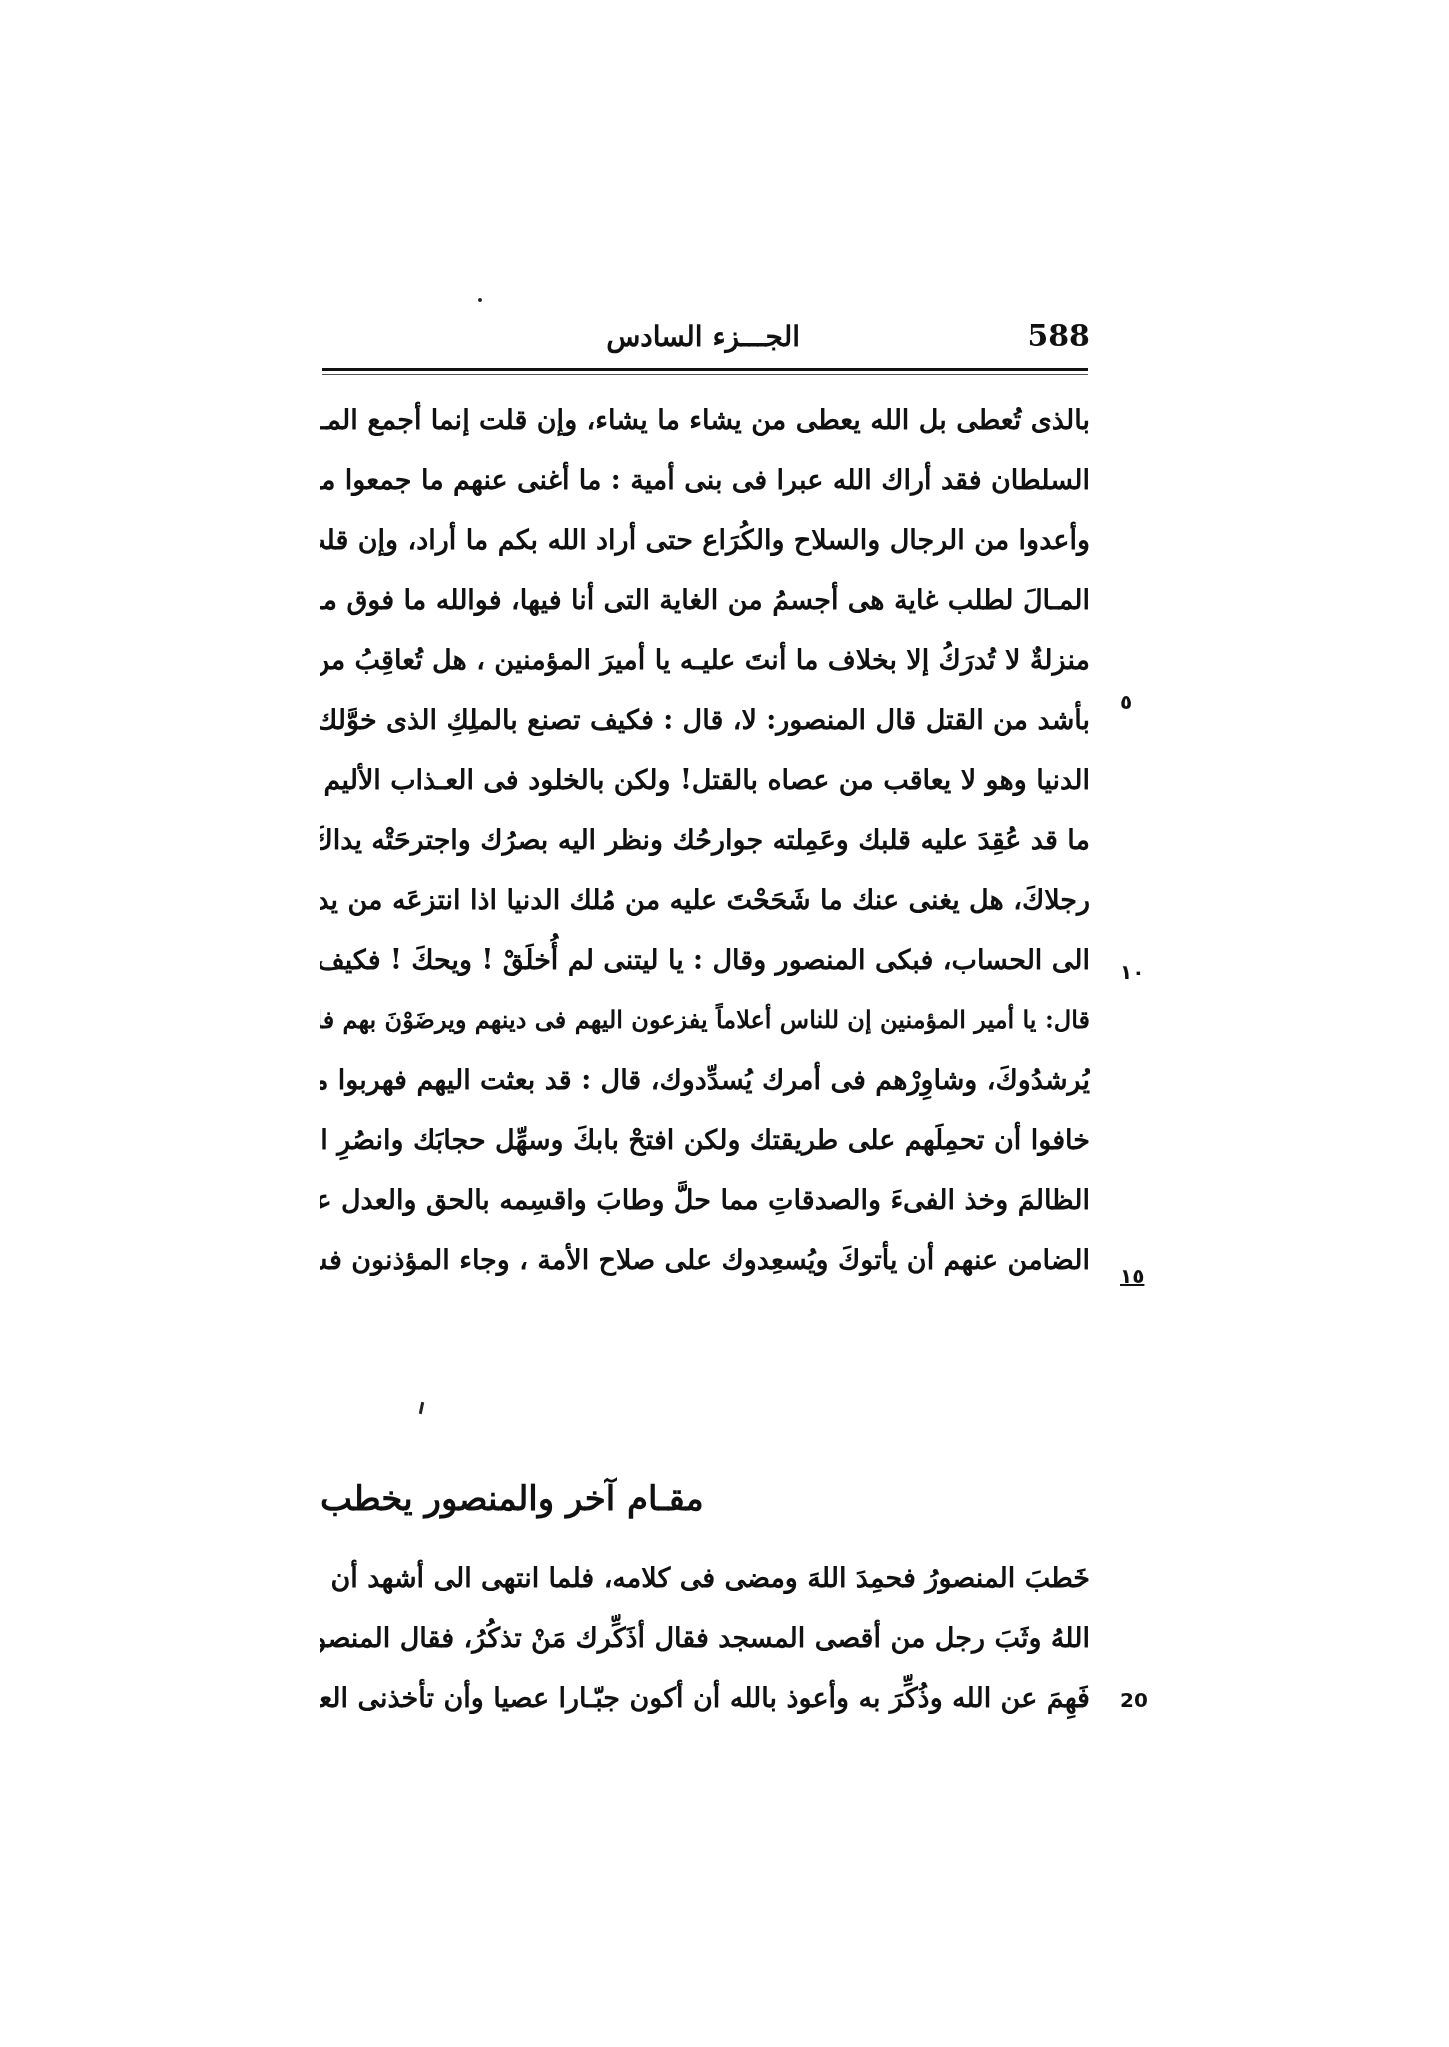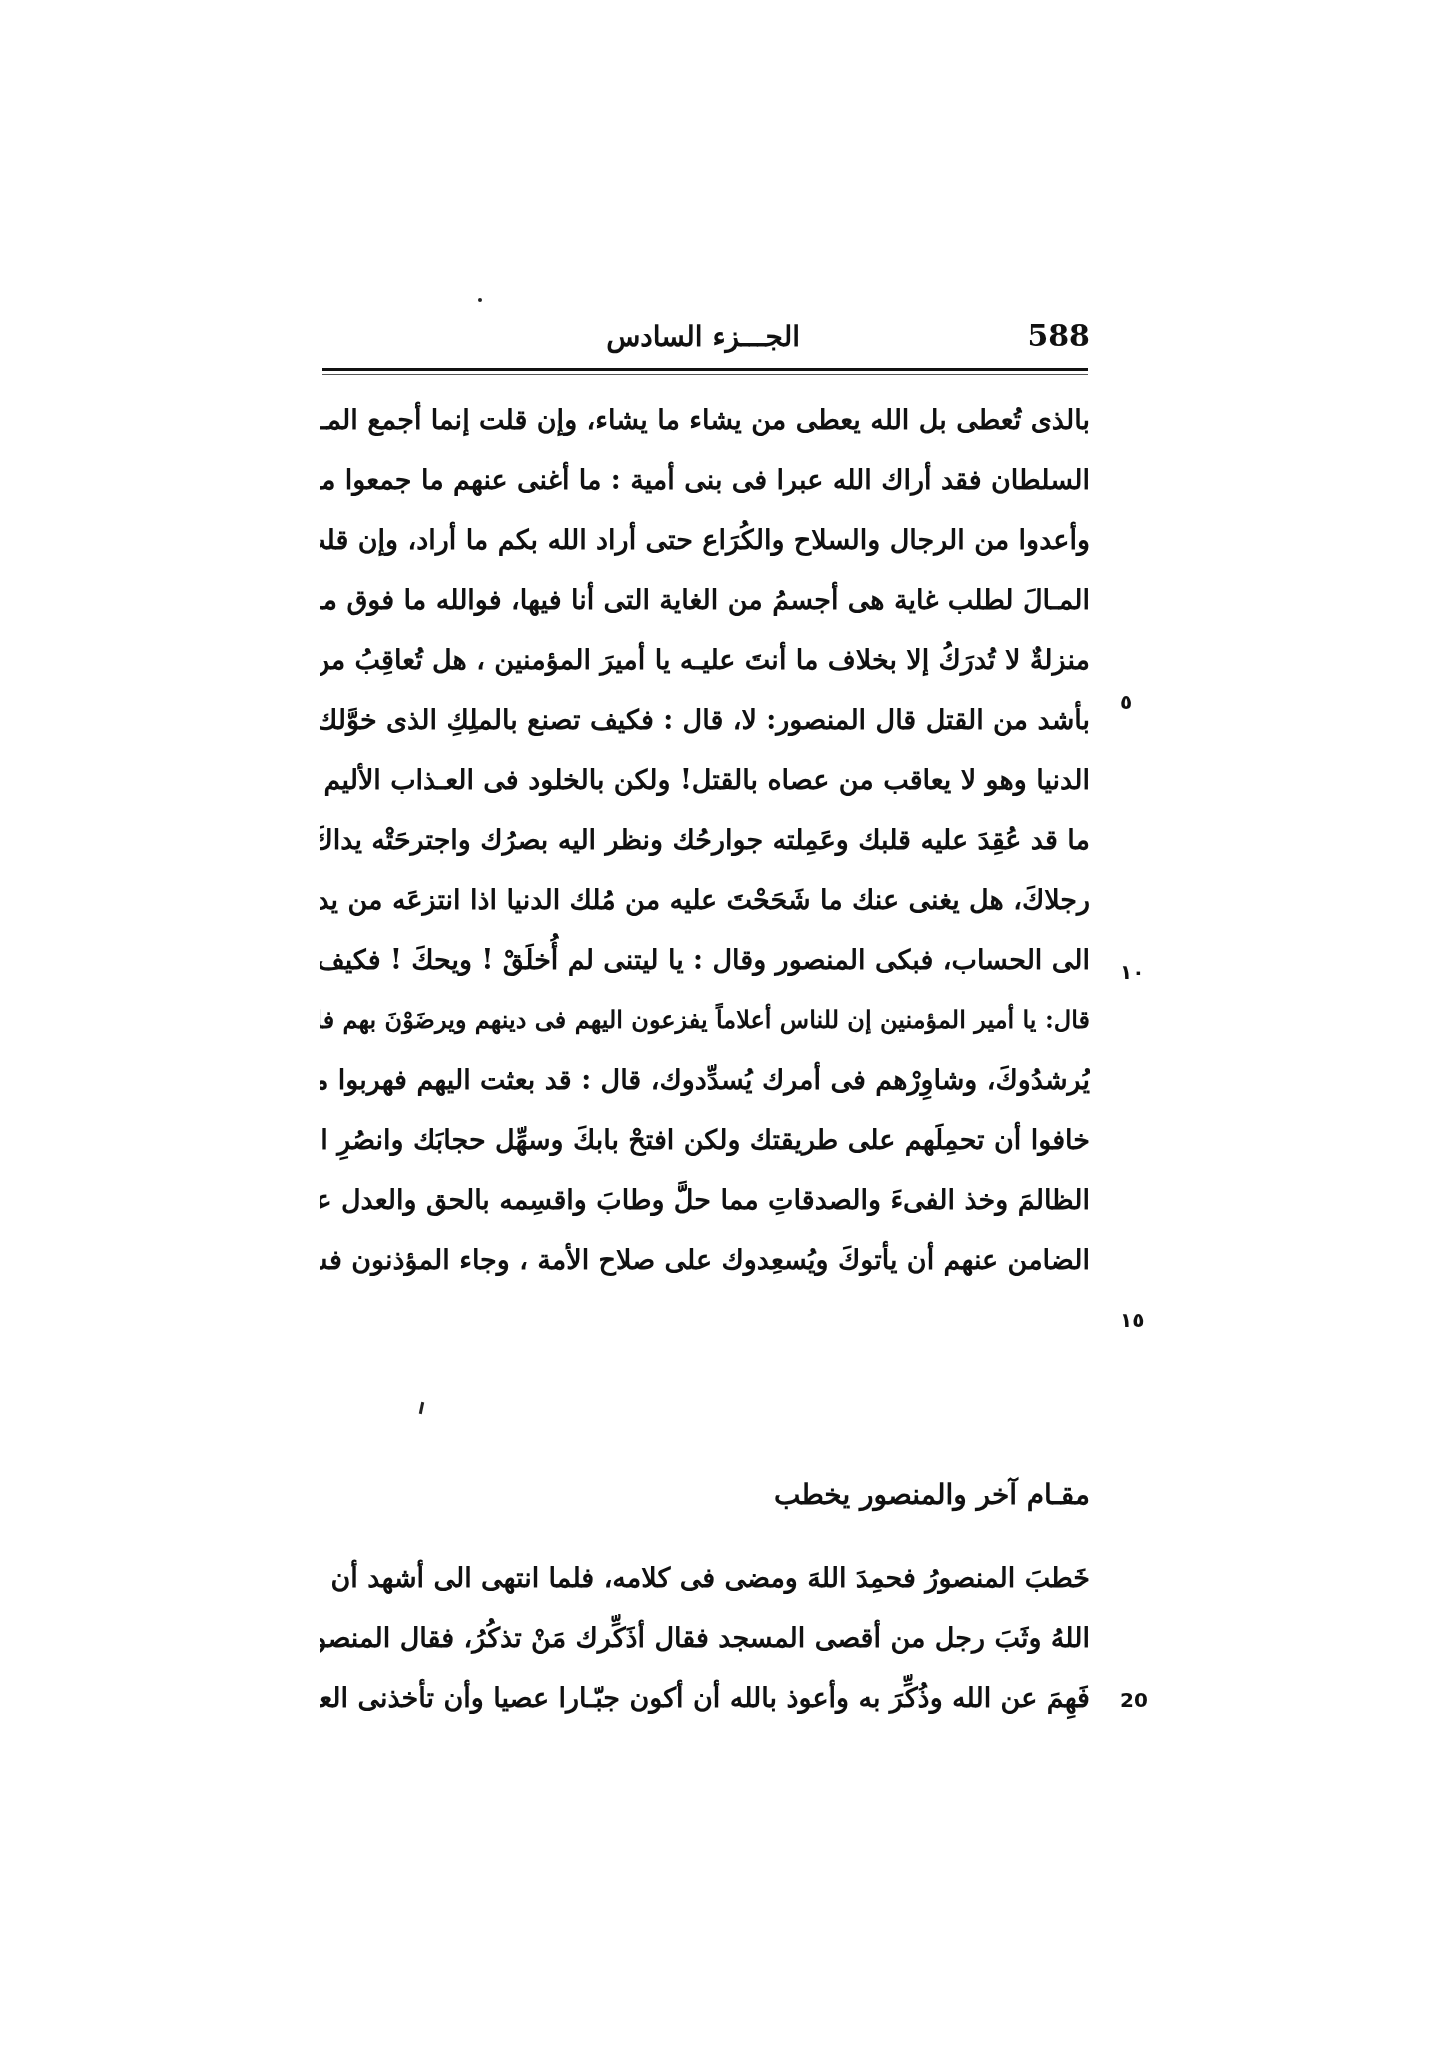--- a/index.html
+++ b/index.html
@@ -11,22 +11,22 @@
   .head-title { position: absolute; right: 290px; top: 2px; font-size: 28px; font-weight: bold; margin-left: 24px; }
   .head-rule { position: absolute; top: 368px; left: 322px; width: 766px; height: 0;
                border-top: 3px solid #111; }
   .head-rule2 { position: absolute; top: 374px; left: 322px; width: 766px; height: 0;
                border-top: 1px solid #555; }
   .body-text { position: absolute; left: 320px; width: 770px; direction: rtl; text-align: justify; }
   .line { height: 60px; line-height: 60px; font-size: 27px; font-weight: bold; white-space: nowrap;
           text-align: justify; text-align-last: justify; overflow: hidden; position: relative; }
   .line.last { text-align-last: right; }
   .line-num { position: absolute; left: 1120px; font-size: 20px; font-weight: bold; font-family: "DejaVu Sans", sans-serif; }
-  .section-heading { position: absolute; left: 320px; width: 770px; top: 1478px; text-align: right;
-                     direction: rtl; font-size: 28px; font-weight: bold; }
+  .section-heading { position: absolute; left: 320px; width: 770px; top: 1478px; text-align: left;
+                     direction: rtl; font-size: 34px; font-weight: bold; }
   .stray-mark { position: absolute; width: 3px; height: 12px; background: #222; }
   .dot-mark { position: absolute; width: 4px; height: 4px; background: #222; border-radius: 50%; }
 </style>
 </head>
 <body>
 
 <div class="page">
 
   <div class="running-head">
     <span class="folio">588</span>
@@ -60,16 +60,16 @@
   <div class="section-heading">مقـام آخر والمنصور يخطب</div>
 
   <div class="body-text" style="top:1548px;">
     <div class="line">خَطبَ المنصورُ فحمِدَ اللهَ ومضى فى كلامه، فلما انتهى الى أشهد أن لا إله إلا</div>
     <div class="line">اللهُ وثَبَ رجل من أقصى المسجد فقال أذَكِّرك مَنْ تذكُرُ، فقال المنصور : سمعاً لمن</div>
     <div class="line">فَهِمَ عن الله وذُكِّرَ به وأعوذ بالله أن أكون جبّـارا عصيا وأن تأخذنى العزةُ بالإثم</div>
   </div>
 
   <span class="line-num" style="top:690px;">٥</span>
   <span class="line-num" style="top:960px;">١٠</span>
-  <span class="line-num" style="top:1308px;">١٥</span>
+  <span class="line-num" style="top:1264px;text-decoration:underline;">١٥</span>
   <span class="line-num" style="top:1688px;">20</span>
 
 </div>
 
 </body></html>

